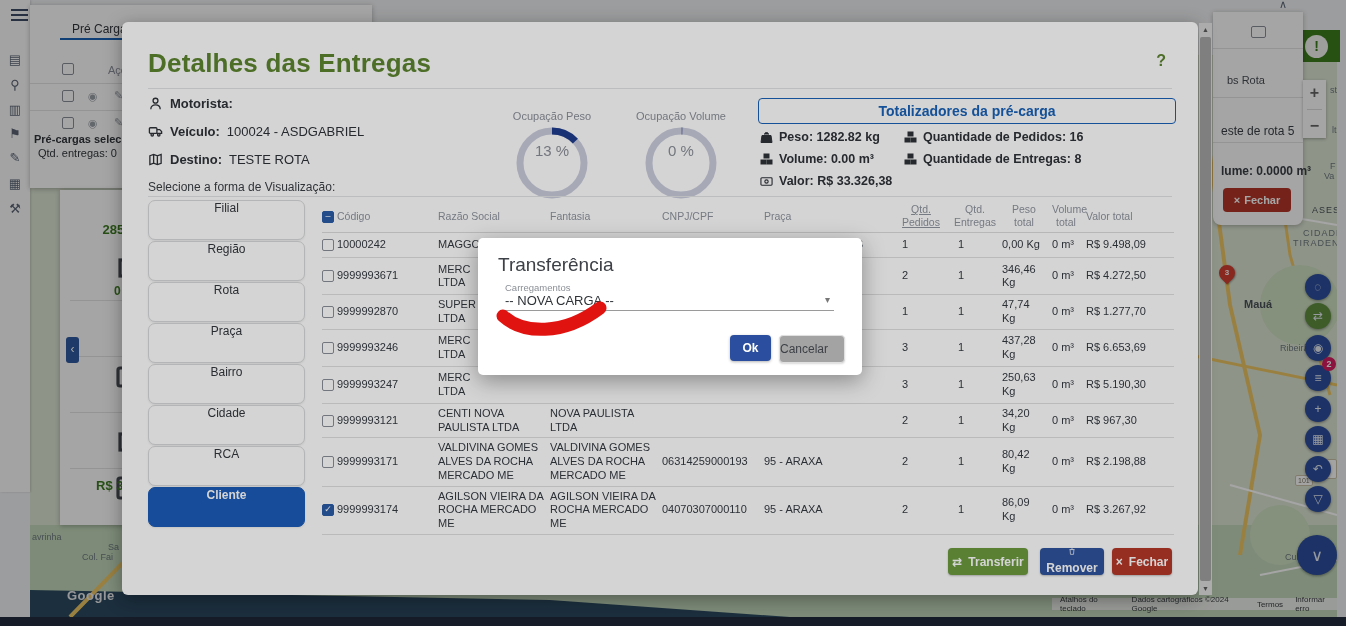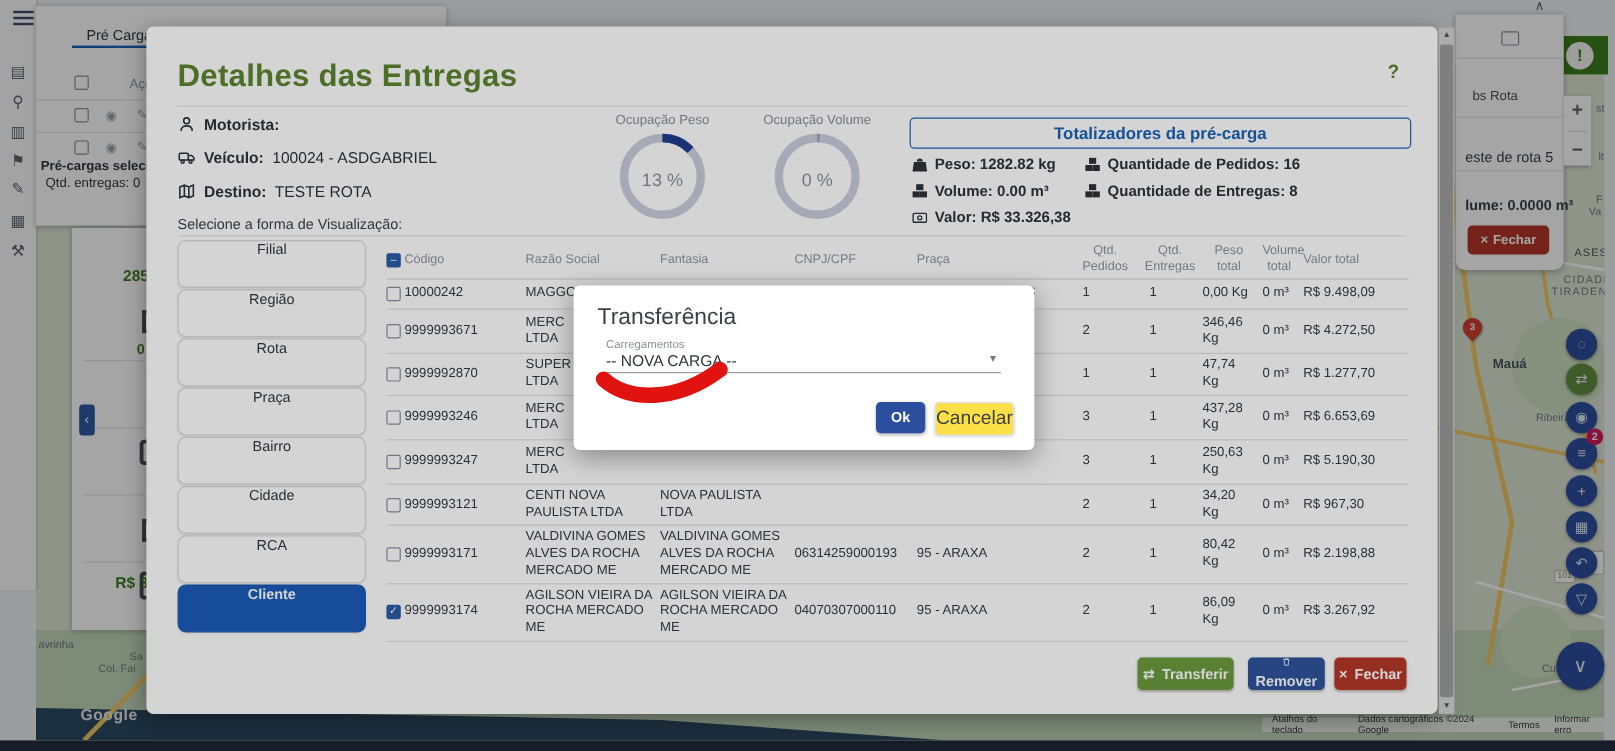--- a/index.html
+++ b/index.html
@@ -49,21 +49,21 @@
   #detmodal .title{position:absolute;left:26px;top:26px;font-size:26px;font-weight:bold;color:#5d8530;letter-spacing:.2px;}
   #detmodal .help{position:absolute;right:32px;top:30px;color:#5d8530;font-weight:bold;font-size:16px;}
   .hr{position:absolute;left:26px;right:26px;height:1px;background:#e3e4e6;}
   .inforow{position:absolute;left:26px;font-size:13px;color:#2e3238;display:flex;align-items:center;gap:7px;}
   .inforow b{font-weight:bold;}
   .infoic{width:15px;height:15px;flex:0 0 15px;}
   .infoic path,.infoic circle,.infoic rect{stroke:#2e3238;fill:none;stroke-width:1.4;}
   .selview{position:absolute;left:26px;top:158px;font-size:12px;color:#3a3f45;}
 
   .gauge{position:absolute;width:100px;text-align:center;color:#8b8f99;}
-  .gauge .glabel{font-size:11px;margin-bottom:3px;}
+  .gauge .glabel{font-size:11px;margin-bottom:3px;margin-top:16px;}
   .gauge .gval{position:absolute;left:0;top:48px;width:100%;font-size:15px;}
 
   .totbox{position:absolute;left:636px;top:76px;width:416px;height:24px;border:1px solid #1a62b7;border-radius:4px;
           color:#1a62b7;font-weight:bold;font-size:14px;text-align:center;line-height:24px;}
   .totitem{position:absolute;font-size:12.5px;font-weight:bold;color:#2e3238;display:flex;align-items:center;gap:6px;}
   .totitem svg{flex:0 0 13px;}
   .toticon{stroke:#2e3238;fill:#2e3238;}
 
   .viewbtn{position:absolute;left:26px;width:155px;height:38px;background:#fff;border:1px solid #d9dadc;border-radius:7px;
            box-shadow:0 1px 2px rgba(0,0,0,.08);font-size:12px;color:#33373c;display:flex;align-items:flex-start;justify-content:center;}
@@ -92,22 +92,22 @@
   
   #transmodal{position:absolute;left:478px;top:238px;width:384px;height:137px;background:#fff;border-radius:5px;
               z-index:40;box-shadow:0 6px 22px rgba(0,0,0,.35);}
   #transmodal .ttitle{position:absolute;left:20px;top:16px;font-size:19px;color:#3d4147;}
   #transmodal .flabel{position:absolute;left:27px;top:44px;font-size:9.5px;color:#8a8f96;}
   #transmodal .fvalue{position:absolute;left:27px;top:55px;font-size:13px;color:#2f3338;}
   #transmodal .fcaret{position:absolute;right:32px;top:56px;font-size:10px;color:#777;}
   #transmodal .fline{position:absolute;left:27px;right:28px;top:72px;height:1px;background:#9a9a9a;}
   .okbtn{position:absolute;left:252px;top:97px;width:41px;height:26px;background:#2b4f9e;border-radius:4px;color:#fff;
          font-weight:bold;font-size:12px;text-align:center;line-height:26px;box-shadow:0 1px 3px rgba(0,0,0,.3);}
-  .cancelbtn{position:absolute;left:301px;top:97px;width:64px;height:26px;background:#fde047;border:1px solid #e0e0e0;
-         border-radius:4px;color:#3d4147;font-size:16px;line-height:26px;box-shadow:0 1px 2px rgba(0,0,0,.15);}
+  .cancelbtn{position:absolute;left:301px;top:97px;width:64px;height:26px;background:#a3a3a3;border:1px solid #e0e0e0;
+         border-radius:4px;color:#3d4147;font-size:12px;line-height:26px;box-shadow:0 1px 2px rgba(0,0,0,.15);}
   #scribble{position:absolute;left:478px;top:286px;z-index:45;}
 </style>
 </head>
 <body>
 
 <div id="bg">
 
   <div class="map">
     <svg width="1307" height="562" style="position:absolute;left:0;top:0;">
       <rect x="0" y="0" width="1307" height="562" fill="#dde5d4"></rect>
@@ -425,21 +425,21 @@
   <div class="tbl">
     <div class="thead">
       <div class="td ccod">
           <span class="tcb on">–</span>
           <span>Código</span>
         </div>
       <div class="td">Razão Social</div>
       <div class="td">Fantasia</div>
       <div class="td">CNPJ/CPF</div>
       <div class="td">Praça</div>
-      <div class="td cqty" style="text-align:center;">Qtd. Pedidos</div>
+      <div class="td cqty" style="text-align:center;text-decoration:underline;">Qtd. Pedidos</div>
       <div class="td cqty" style="text-align:center;">Qtd. Entregas</div>
       <div class="td" style="text-align:center;">Peso total</div>
       <div class="td" style="text-align:center;">Volume total</div>
       <div class="td">Valor total</div>
     </div>
 
     <div class="trow">
       <div class="td ccod">
           <span class="tcb"></span>
           <span>10000242</span>

